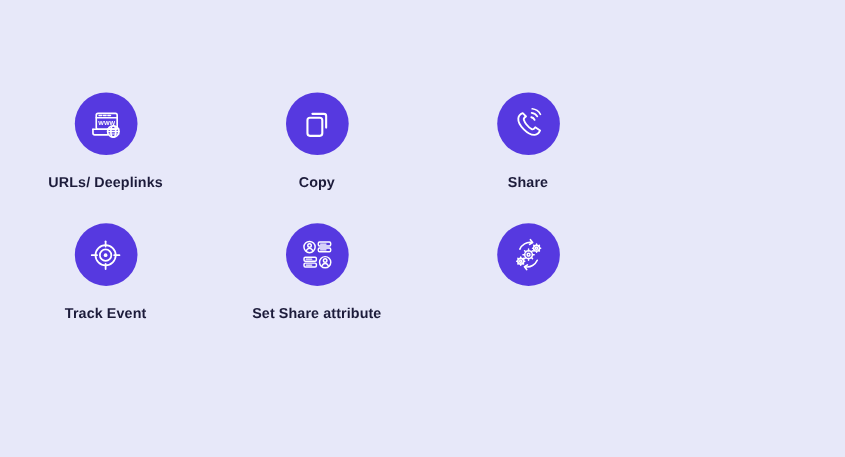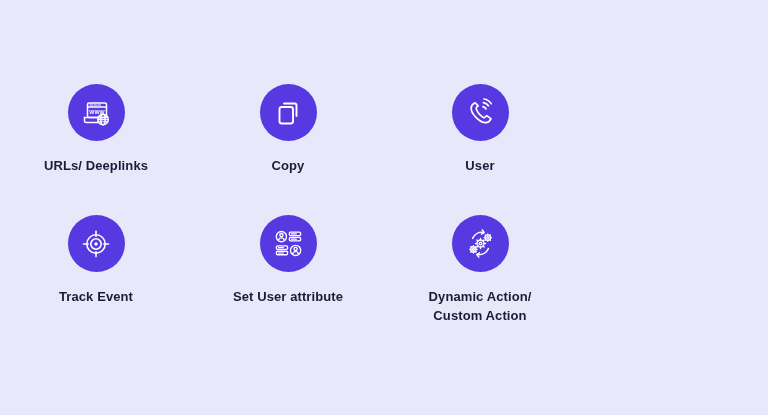--- a/index.html
+++ b/index.html
@@ -19,21 +19,21 @@
     height: 415px;
     background: #e7e8f9;
   }
   .grid {
     position: absolute;
     left: 0;
     top: 84px;
     width: 648px;
     display: flex;
     flex-direction: column;
-    row-gap: 40px;
+    row-gap: 28px;
   }
   .row {
     display: flex;
     width: 768px;
   }
   .cell {
     width: 192px;
     display: flex;
     flex-direction: column;
     align-items: center;
@@ -114,21 +114,21 @@
               <path d="M10.2 5.8 C8.2 6.6 6.4 8.6 6.2 10.6 C5.9 13.6 8.2 17.6 11.2 20.6
                        C14.2 23.6 18.2 25.9 21.2 25.6 C23.2 25.4 25.2 23.6 26 21.6
                        L21.6 18.6 C20.8 19.8 19.6 21 18.4 20.4 C17 19.7 15 18 13.6 16.2
                        C12.3 14.5 11.6 13 11.2 11.8 C10.8 10.6 12 9.6 13.2 8.8 Z"></path>
               <path d="M18.4 5.6 C20.6 5.9 22.4 7.1 23.4 8.8"></path>
               <path d="M18 9.6 C19.4 9.9 20.5 10.8 21 11.9"></path>
               <path d="M18.8 1.9 C22 2.3 24.8 4.2 26.3 6.9" stroke-width="1.5"></path>
             </svg>
           </span>
         </div>
-        <div class="label">User</div>
+        <div class="label">Share</div>
       </div>
 
     </div>
 
     <div class="row">
 
 
       <div class="cell">
         <div class="badge">
           <span>
@@ -160,21 +160,21 @@
               <circle cx="22.6" cy="22.4" r="5.1"></circle>
               <circle cx="22.6" cy="20.9" r="1.6"></circle>
               <path d="M19.8 25.4 C20.5 24.1 21.5 23.6 22.6 23.6 C23.7 23.6 24.7 24.1 25.4 25.4"></path>
               <rect x="3.4" y="17.9" width="11.2" height="3.5" rx="1.1"></rect>
               <rect x="3.4" y="23.2" width="11.2" height="3.5" rx="1.1"></rect>
               <line x1="5.4" y1="19.65" x2="10.4" y2="19.65" stroke-width="1.1"></line>
               <line x1="5.4" y1="24.95" x2="10.4" y2="24.95" stroke-width="1.1"></line>
             </svg>
           </span>
         </div>
-        <div class="label">Set User attribute</div>
+        <div class="label">Set Share attribute</div>
       </div>
 
       <div class="cell">
         <div class="badge">
           <span>
             <svg width="31" height="31" viewBox="0 0 31 31" fill="none" stroke="#ffffff" stroke-width="1.35" stroke-linecap="round" stroke-linejoin="round">
               <path d="M7.6 10.4 C9.4 6.4 13.6 3.8 18.2 4.4" stroke-width="1.5"></path>
               <path d="M17.2 1.9 L19.2 4.5 L16.5 6.2" stroke-width="1.5"></path>
               <path d="M23.4 20.6 C21.6 24.6 17.4 27.2 12.8 26.6" stroke-width="1.5"></path>
               <path d="M13.8 29.1 L11.8 26.5 L14.5 24.8" stroke-width="1.5"></path>
@@ -192,20 +192,18 @@
                        M25.4 7.0 L24.6 7.8 M21.0 11.4 L20.2 12.2"></path>
               <circle cx="8.4" cy="21.4" r="2.7"></circle>
               <circle cx="8.4" cy="21.4" r="1.0"></circle>
               <path d="M8.4 17.7 L8.4 18.8 M8.4 24.0 L8.4 25.1
                        M4.7 21.4 L5.8 21.4 M11.0 21.4 L12.1 21.4
                        M5.8 18.8 L6.6 19.6 M10.2 23.2 L11.0 24.0
                        M11.0 18.8 L10.2 19.6 M6.6 23.2 L5.8 24.0"></path>
             </svg>
           </span>
         </div>
-        <div class="label">Dynamic Action/
-Custom Action</div>
       </div>
 
     </div>
 
   </div>
 </div>
 
 </body></html>

